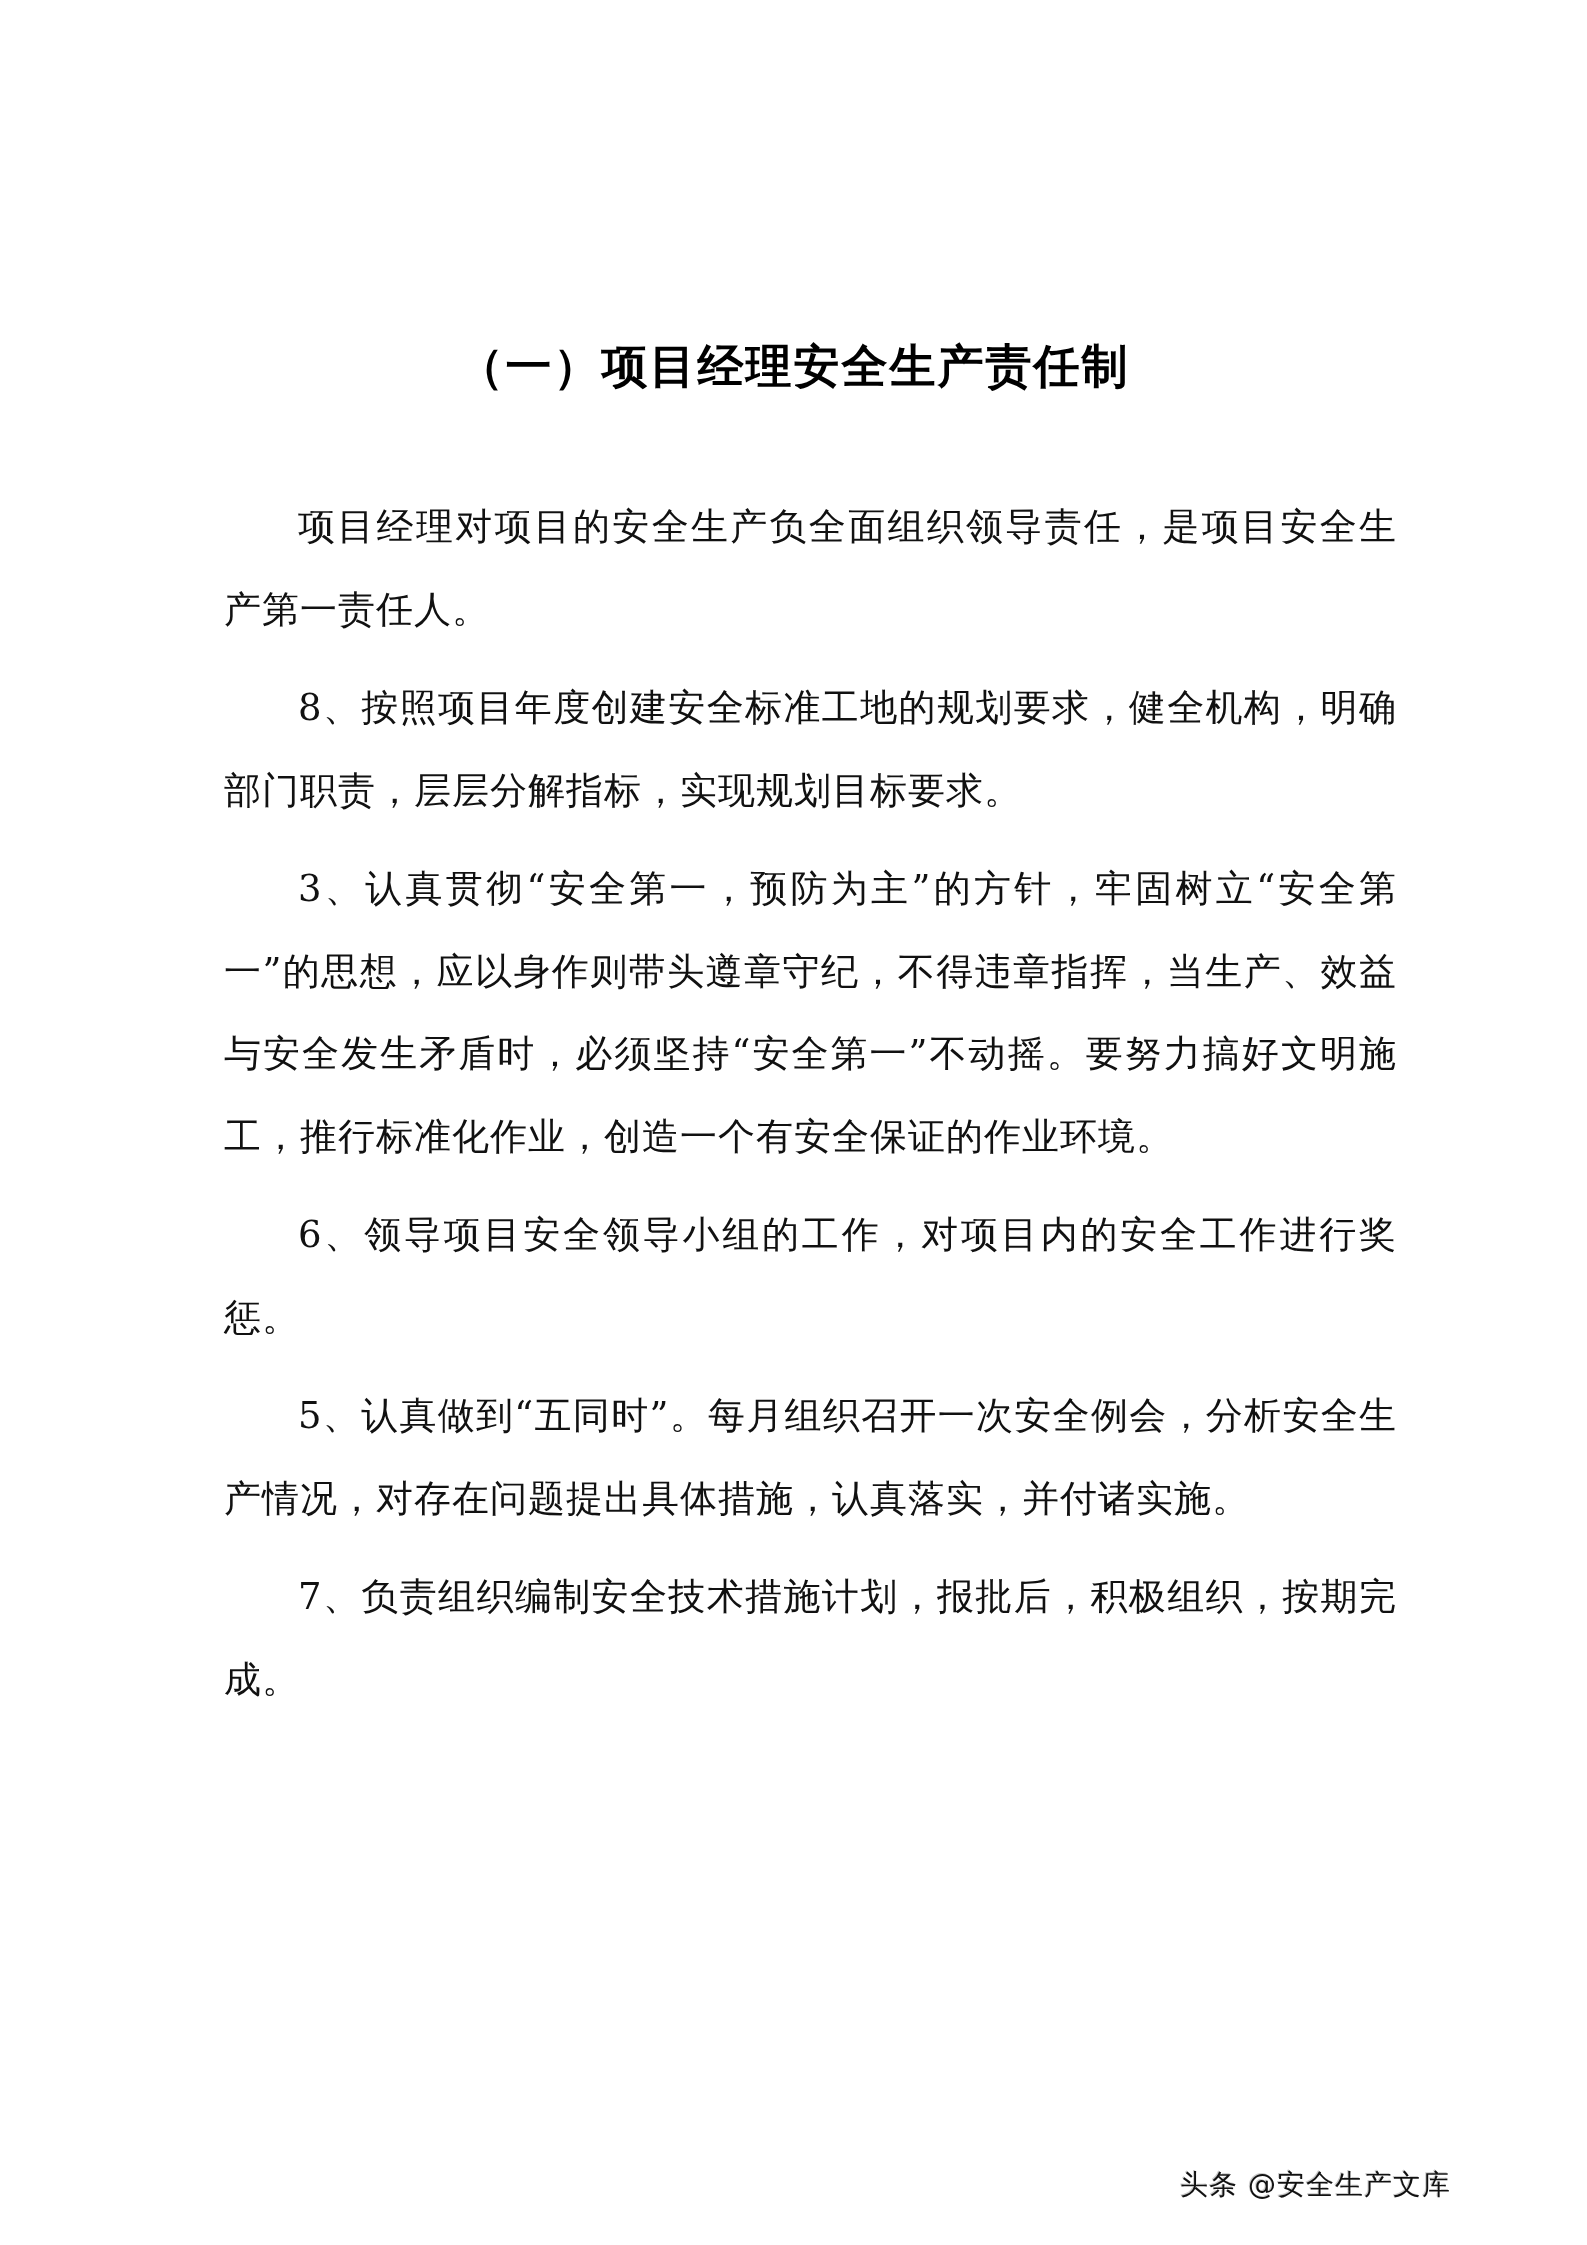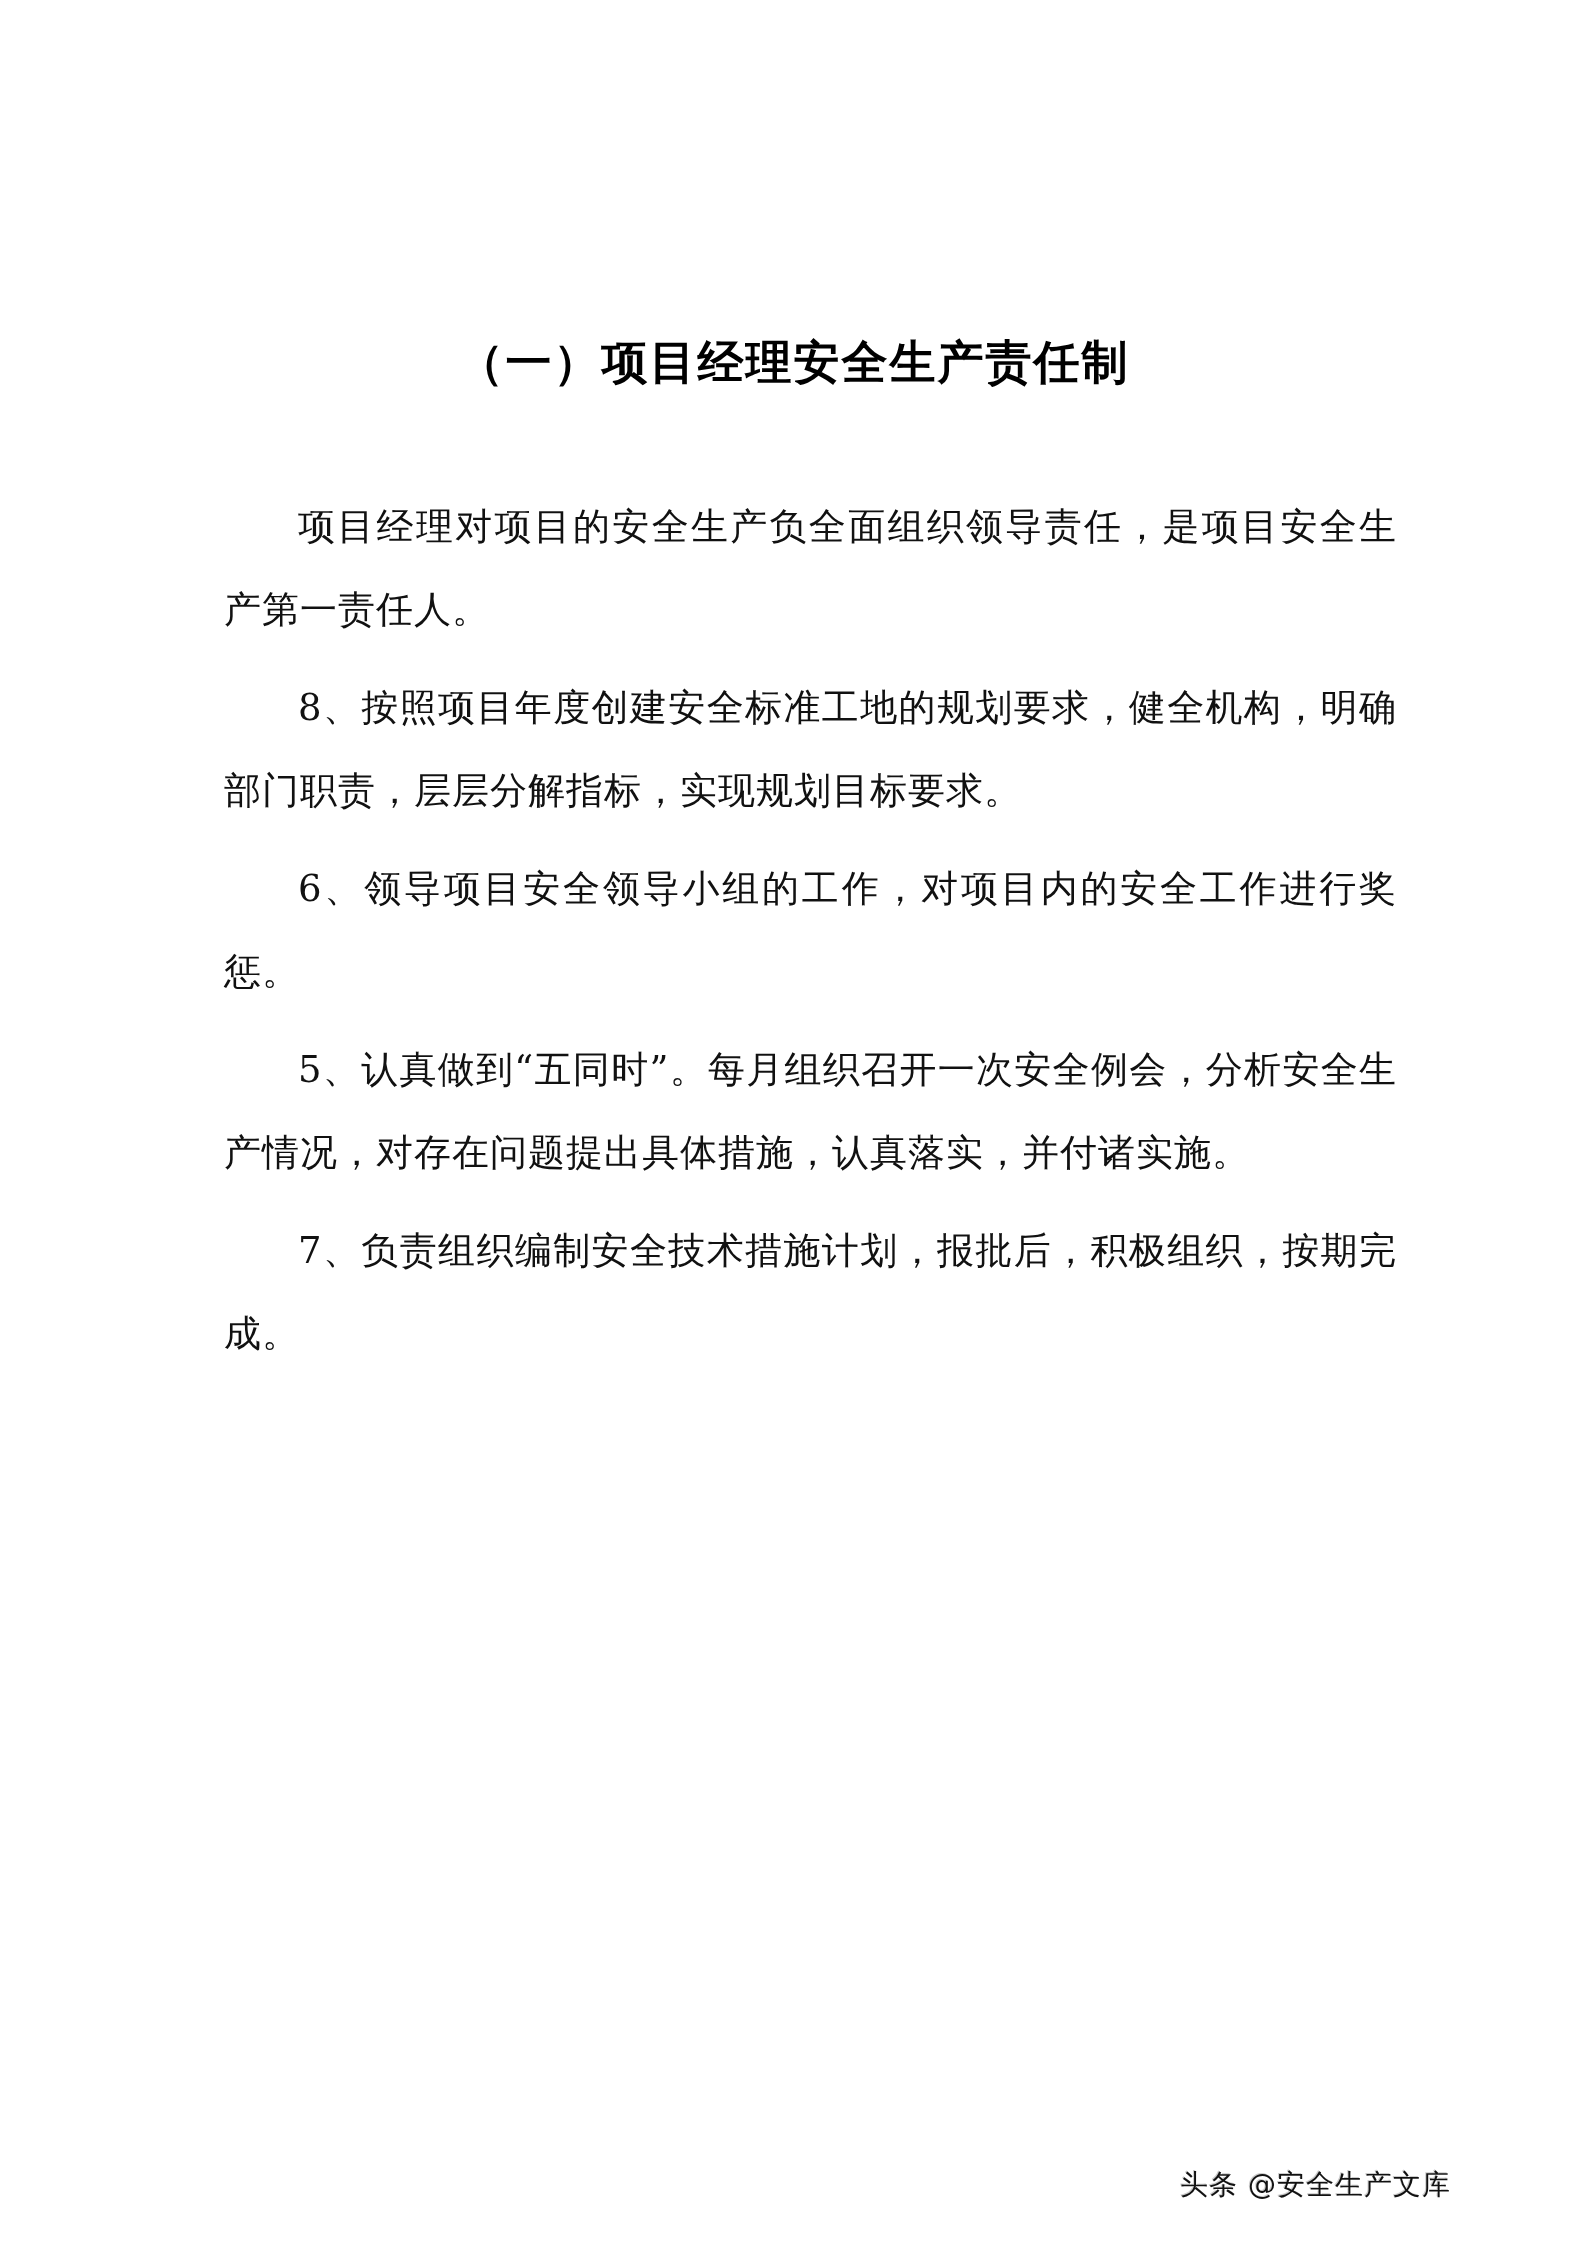--- a/index.html
+++ b/index.html
@@ -14,21 +14,21 @@
       overflow: hidden;
       color: #111111;
       font-family: "DejaVu Serif", "Liberation Serif", serif;
     }
     .page-title {
       position: absolute;
       left: 0;
       top: 305px;
       width: 1587px;
       text-align: center;
-      font-family: Liberation Mono, monospace;
+      font-family: Liberation Sans, sans-serif;
       font-size: 46px;
       font-weight: bold;
       letter-spacing: 2px;
       line-height: 60px;
       color: #000000;
     }
     .body-text {
       position: absolute;
       left: 208px;
       top: 470px;
@@ -55,18 +55,19 @@
     }
   </style>
 </head>
 <body>
 
 <h1 class="page-title">（一）项目经理安全生产责任制</h1>
 
 <div class="body-text">
   <p class="para">项目经理对项目的安全生产负全面组织领导责任，是项目安全生产第一责任人。</p>
   <p class="para">8、按照项目年度创建安全标准工地的规划要求，健全机构，明确部门职责，层层分解指标，实现规划目标要求。</p>
+  <p class="para">3、认真贯彻“安全第一，预防为主”的方针，牢固树立“安全第一”的思想，应以身作则带头遵章守纪，不得违章指挥，当生产、效益与安全发生矛盾时，必须坚持“安全第一”不动摇。要努力搞好文明施工，推行标准化作业，创造一个有安全保证的作业环境。</p>
   <p class="para">6、领导项目安全领导小组的工作，对项目内的安全工作进行奖惩。</p>
   <p class="para">5、认真做到“五同时”。每月组织召开一次安全例会，分析安全生产情况，对存在问题提出具体措施，认真落实，并付诸实施。</p>
   <p class="para">7、负责组织编制安全技术措施计划，报批后，积极组织，按期完成。</p>
 </div>
 
 <div class="watermark">头条 @安全生产文库</div>
 
 </body></html>

